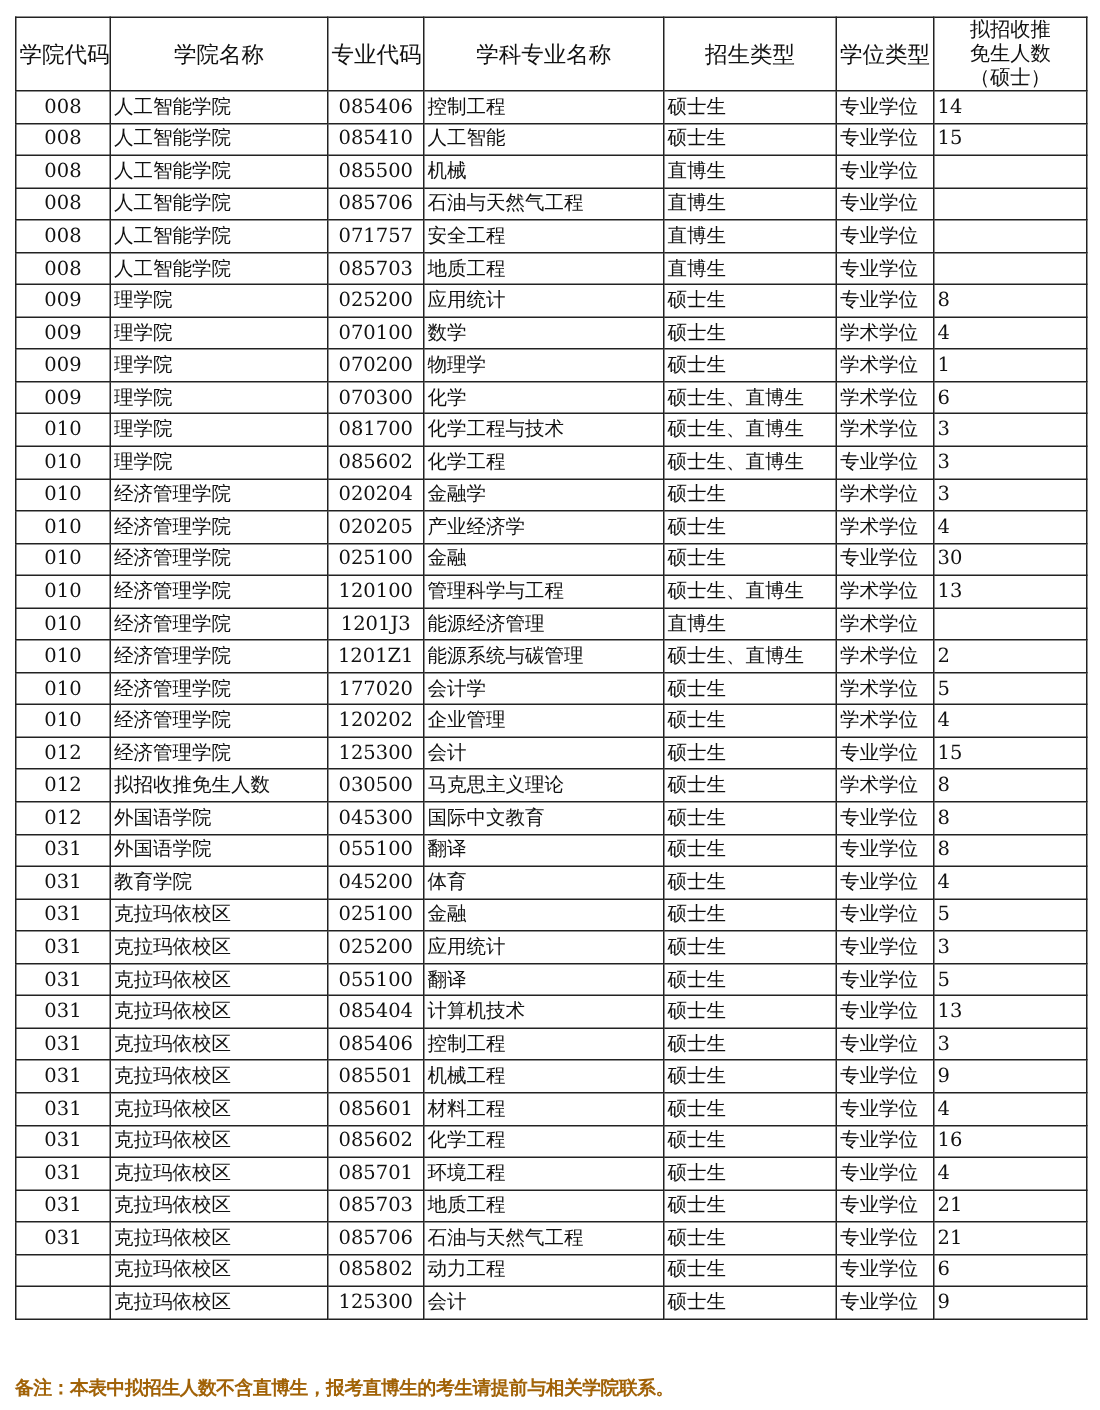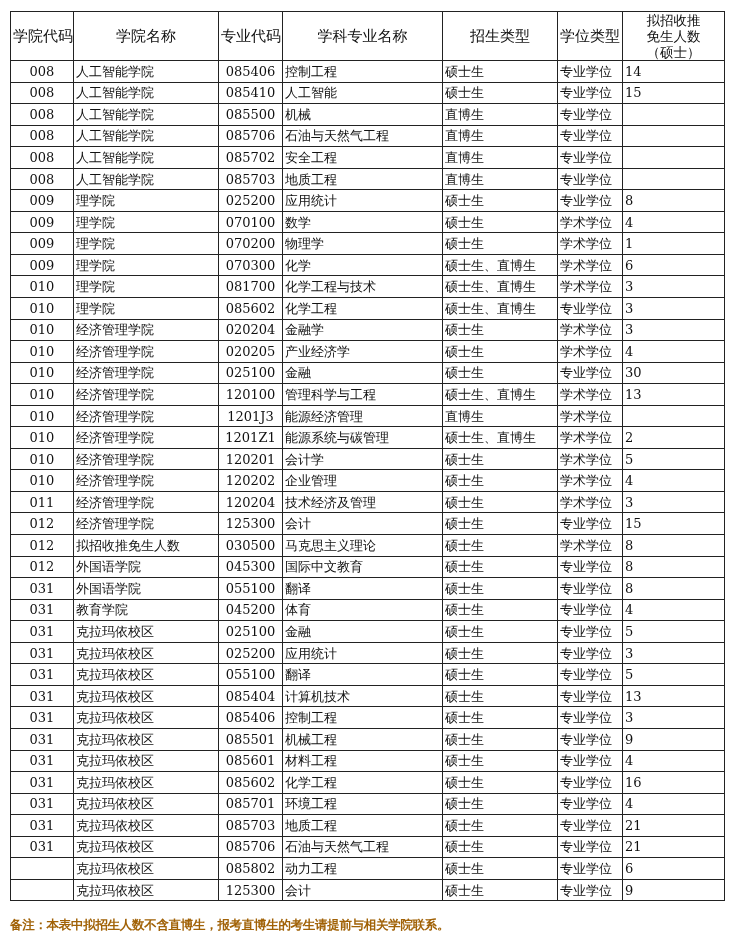--- a/index.html
+++ b/index.html
@@ -75,21 +75,21 @@
         <td class="l">人工智能学院</td>
         <td class="c">085706</td>
         <td class="l">石油与天然气工程</td>
         <td class="l">直博生</td>
         <td class="l">专业学位</td>
         <td class="num"></td>
       </tr>
       <tr>
         <td class="c">008</td>
         <td class="l">人工智能学院</td>
-        <td class="c">085702</td>
+        <td class="c">071757</td>
         <td class="l">安全工程</td>
         <td class="l">直博生</td>
         <td class="l">专业学位</td>
         <td class="num"></td>
       </tr>
       <tr>
         <td class="c">008</td>
         <td class="l">人工智能学院</td>
         <td class="c">085703</td>
         <td class="l">地质工程</td>
@@ -201,43 +201,34 @@
         <td class="l">经济管理学院</td>
         <td class="c">1201Z1</td>
         <td class="l">能源系统与碳管理</td>
         <td class="l">硕士生、直博生</td>
         <td class="l">学术学位</td>
         <td class="num">2</td>
       </tr>
       <tr>
         <td class="c">010</td>
         <td class="l">经济管理学院</td>
-        <td class="c">120201</td>
+        <td class="c">177020</td>
         <td class="l">会计学</td>
         <td class="l">硕士生</td>
         <td class="l">学术学位</td>
         <td class="num">5</td>
       </tr>
       <tr>
         <td class="c">010</td>
         <td class="l">经济管理学院</td>
         <td class="c">120202</td>
         <td class="l">企业管理</td>
         <td class="l">硕士生</td>
         <td class="l">学术学位</td>
         <td class="num">4</td>
-      </tr>
-      <tr>
-        <td class="c">011</td>
-        <td class="l">经济管理学院</td>
-        <td class="c">120204</td>
-        <td class="l">技术经济及管理</td>
-        <td class="l">硕士生</td>
-        <td class="l">学术学位</td>
-        <td class="num">3</td>
       </tr>
       <tr>
         <td class="c">012</td>
         <td class="l">经济管理学院</td>
         <td class="c">125300</td>
         <td class="l">会计</td>
         <td class="l">硕士生</td>
         <td class="l">专业学位</td>
         <td class="num">15</td>
       </tr>

